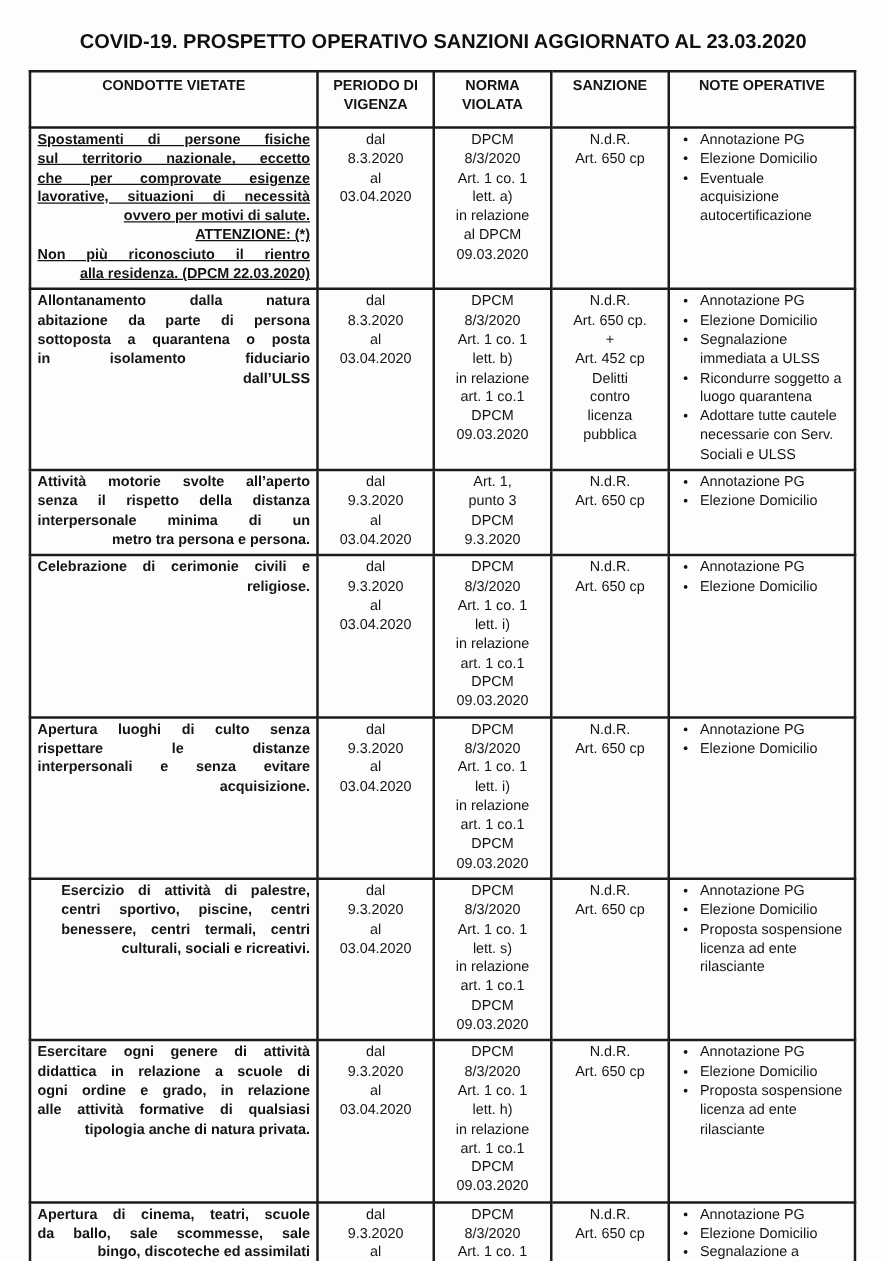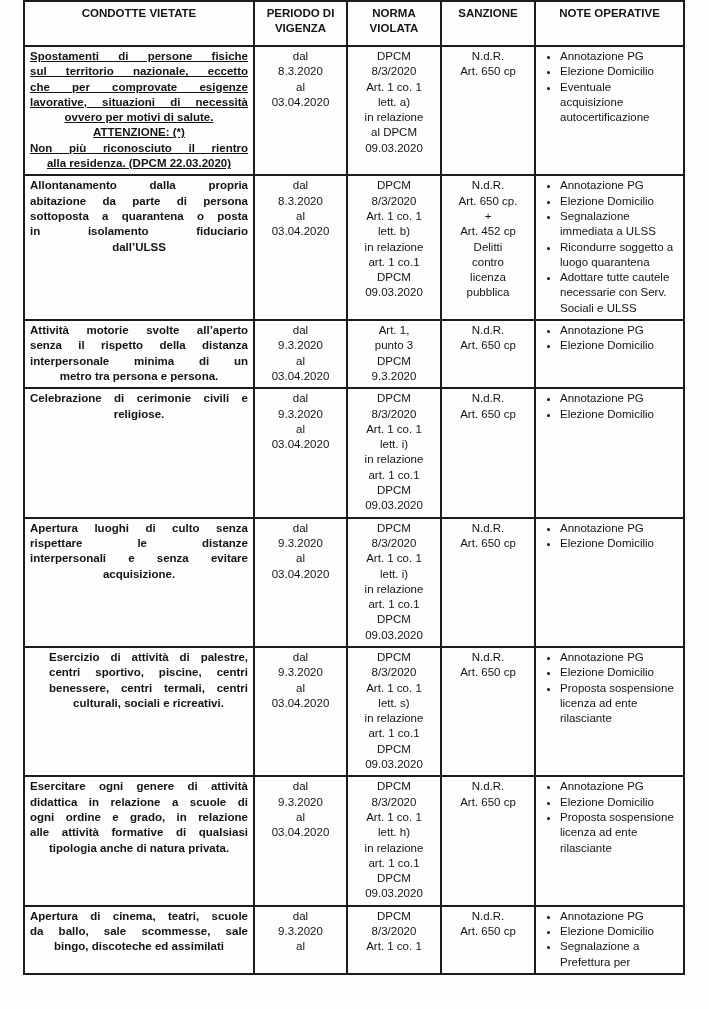--- a/index.html
+++ b/index.html
@@ -39,37 +39,38 @@
     text-align: center;
     height: 36px;
     padding-top: 4px;
   }
   td.cell-condotte {
     font-weight: 700;
     padding-left: 5px;
     padding-right: 5px;
   }
   .jline { text-align: justify; text-align-last: justify; }
-  .lline { text-align: center; }
+  .lline { text-align: right; }
   .cline { text-align: center; }
   td.cell-note { padding: 2px 6px 3px 4px; }
   td.cell-note ul {
     margin: 0;
     padding: 0 0 0 20px;
     list-style: disc;
   }
   td.cell-note li {
     margin: 0;
     padding-left: 0;
   }
 </style>
 </head>
 <body style="color: rgb(20, 20, 20); background: rgb(253, 253, 253);">
 
 <div class="page">
+  <div class="page-title">COVID-19. PROSPETTO OPERATIVO SANZIONI AGGIORNATO AL 23.03.2020</div>
 
   <table class="sanctions">
     <colgroup>
       <col style="width:230px">
       <col style="width:93px">
       <col style="width:94px">
       <col style="width:94px">
       <col style="width:149px">
     </colgroup>
     <thead>
@@ -116,21 +117,21 @@
       <ul>
               <li>Annotazione PG</li>
               <li>Elezione Domicilio</li>
               <li>Eventuale acquisizione autocertificazione</li>
             </ul>
     </td>
   </tr>
 
   <tr>
     <td class="cell-condotte" style="border-color: rgb(28, 28, 28);">
-            <div class="jline">Allontanamento dalla propria</div>
+            <div class="jline">Allontanamento dalla natura</div>
             <div class="jline">abitazione da parte di persona</div>
             <div class="jline">sottoposta a quarantena o posta</div>
             <div class="jline">in isolamento fiduciario</div>
             <div class="lline">dall’ULSS</div>
           </td>
     <td class="cell-periodo" style="border-color: rgb(28, 28, 28);">
             <div class="cline">dal</div>
             <div class="cline">8.3.2020</div>
             <div class="cline">al</div>
             <div class="cline">03.04.2020</div>

